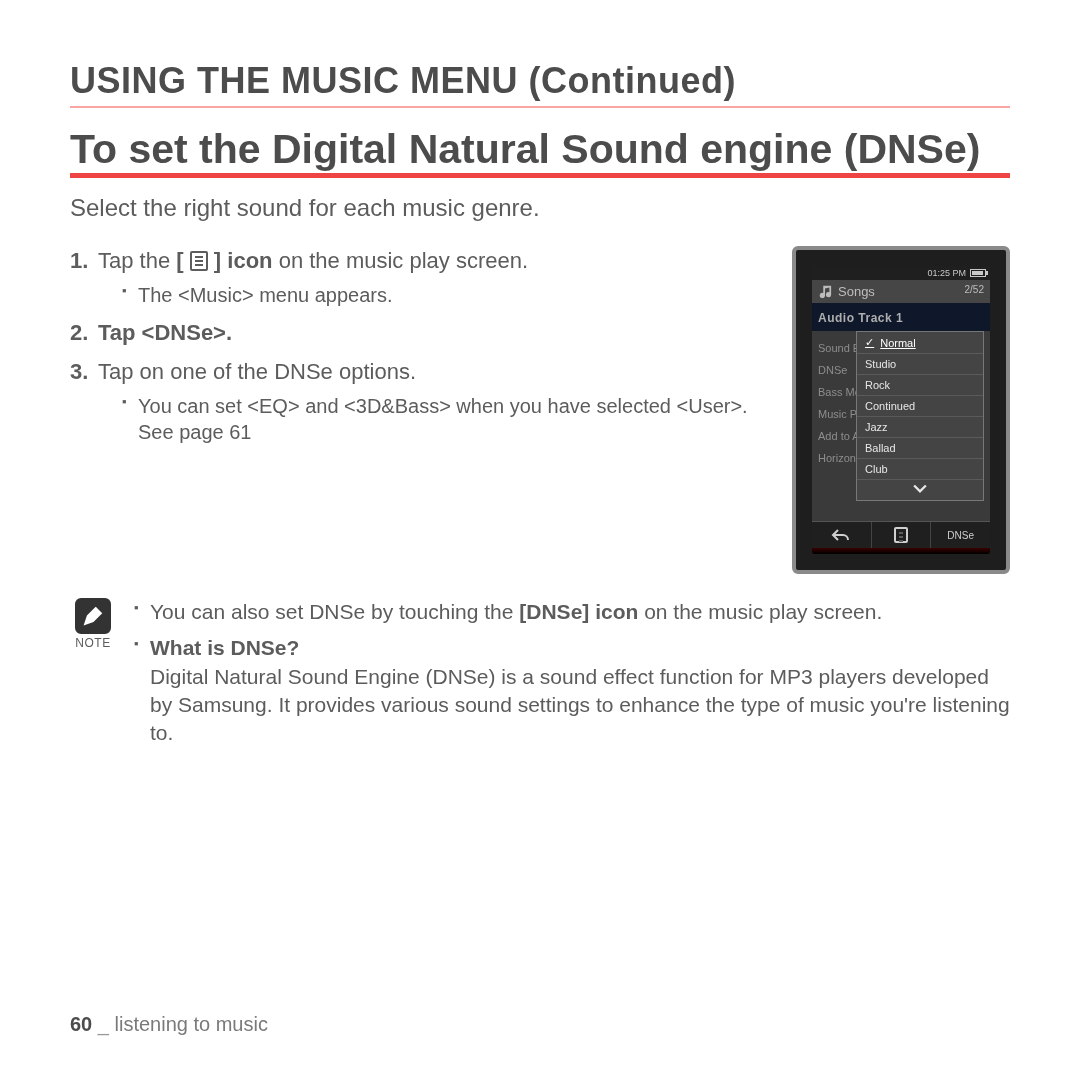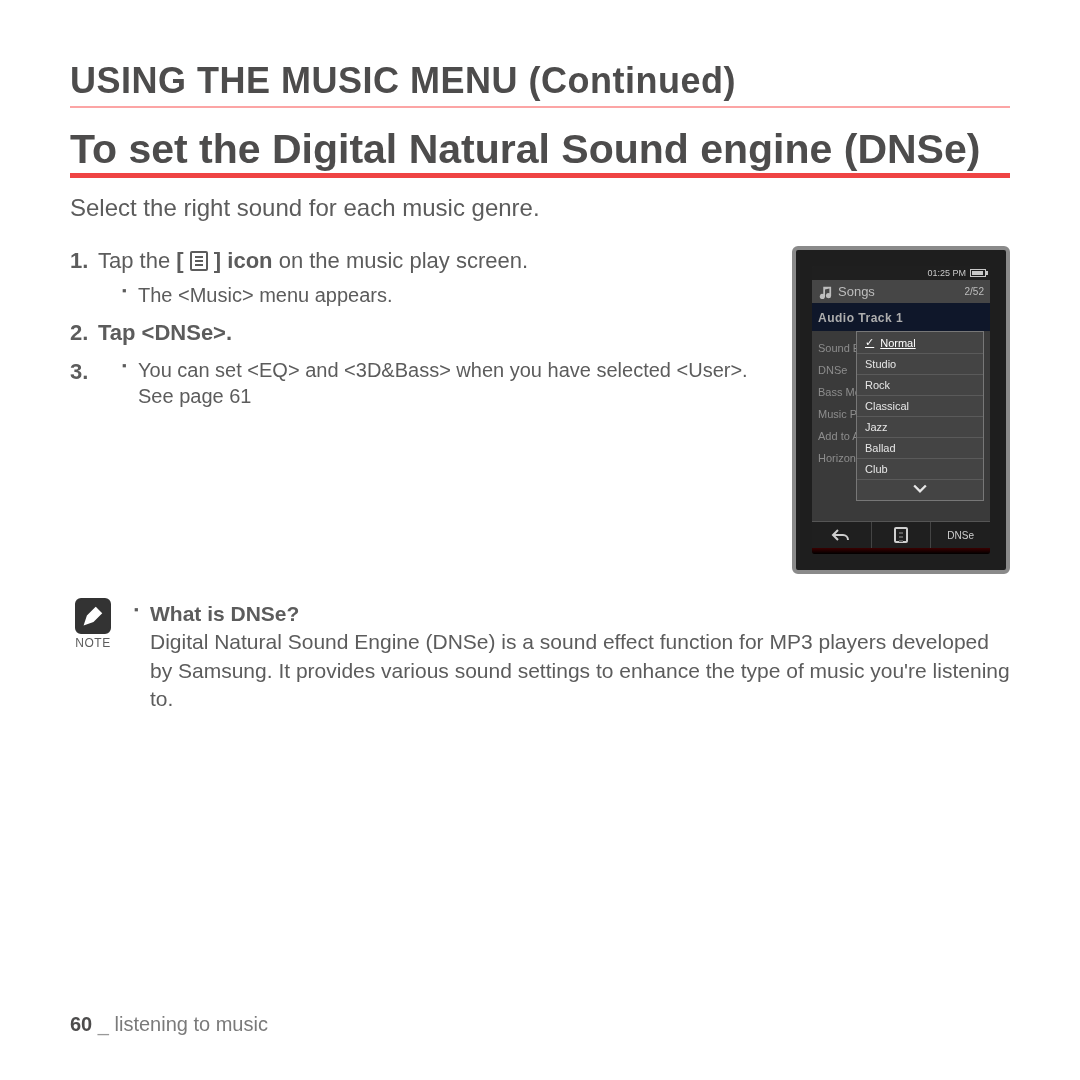--- a/index.html
+++ b/index.html
@@ -69,21 +69,21 @@
     background: #1e1e1e;
     padding: 16px;
     font-family: Arial, sans-serif;
     color: #cfcfcf;
   }
   .device-inner { background: #2b2b2b; border-radius: 2px; overflow: hidden; }
   .d-status { display: flex; justify-content: flex-end; align-items: center; gap: 4px; padding: 2px 4px; font-size: 9px; color: #c8c8c8; background: #1f1f1f; }
   .d-batt { width: 16px; height: 8px; border: 1px solid #c8c8c8; position: relative; }
   .d-batt::after { content: ""; position: absolute; right: -3px; top: 1px; width: 2px; height: 4px; background: #c8c8c8; }
   .d-batt::before { content: ""; position: absolute; left: 1px; top: 1px; bottom: 1px; right: 2px; background: #c8c8c8; }
-  .d-header { display: flex; align-items: center; padding: 4px 6px; background: #464646; color: #bdbdbd; font-size: 13px; }
+  .d-header { display: flex; padding: 4px 6px; background: #464646; color: #bdbdbd; font-size: 13px; }
   .d-header .songs-icon { margin-right: 6px; display: inline-flex; }
   .d-header .counter { margin-left: auto; font-size: 10px; color: #bdbdbd; }
   .d-track { padding: 8px 6px 6px; font-size: 12px; font-weight: bold; color: #aeaeae; background: #0f172a; letter-spacing: 0.5px; }
   .d-body { position: relative; height: 190px; background: #3a3a3a; }
   .bg-menu { position: absolute; left: 6px; top: 6px; font-size: 11px; color: #8d8d8d; line-height: 22px; }
   .popup { position: absolute; right: 6px; top: 0; width: 128px; background: #444; border: 1px solid #777; }
   .popup-item { font-size: 11px; color: #e6e6e6; padding: 4px 8px; border-bottom: 1px solid #5a5a5a; display: flex; align-items: center; gap: 4px; }
   .popup-item:last-child { border-bottom: none; }
   .popup-item.selected::before { content: "\2713"; font-size: 11px; margin-right: 2px; }
   .popup-item.selected { color: #fff; text-decoration: underline; }
@@ -106,20 +106,21 @@
       <li>
         <span class="lead-normal">Tap the </span><span class="lead">[ </span><span class="menu-icon-inline"></span><span class="lead"> ]</span><span class="lead"> icon</span><span> on the music play screen.</span>
         <ul class="sub">
           <li>The &lt;Music&gt; menu appears.</li>
         </ul>
       </li>
       <li>
         <span class="lead">Tap &lt;DNSe&gt;.</span>
       </li>
       <li>
+        <span>Tap on one of the DNSe options.</span>
         <ul class="sub">
           <li>You can set &lt;EQ&gt; and &lt;3D&amp;Bass&gt; when you have selected &lt;User&gt;. See page 61</li>
         </ul>
       </li>
     </ol>
   </div>
 
   <div class="device">
     <div class="device-inner">
       <div class="d-status">
@@ -142,21 +143,21 @@
           <div>DNSe</div>
           <div>Bass Mo</div>
           <div>Music P</div>
           <div>Add to A</div>
           <div>Horizon</div>
         </div>
         <div class="popup">
           <div class="popup-item selected">Normal</div>
           <div class="popup-item">Studio</div>
           <div class="popup-item">Rock</div>
-          <div class="popup-item">Classical</div>
+          <div class="popup-item">Continued</div>
           <div class="popup-item">Jazz</div>
           <div class="popup-item">Ballad</div>
           <div class="popup-item">Club</div>
           <div class="popup-more">
             <svg viewBox="0 0 12 8" width="14" height="10">
                 <path fill="none" stroke="#e6e6e6" stroke-width="2" d="M1 1l5 5 5-5"></path>
               </svg>
           </div>
         </div>
       </div>
@@ -182,20 +183,23 @@
       <svg viewBox="0 0 36 36">
           <path fill="#fff" d="M9 27l3-9 9-9 6 6-9 9-9 3zM21 9l6 6" stroke="#fff" stroke-width="2"></path>
           <path fill="#fff" d="M9 27l3-9 6 6z"></path>
         </svg>
     </div>
     <div class="note-label">NOTE</div>
   </div>
   <div class="note-body">
     <ul>
       <li>
+        <span>You can also set DNSe by touching the </span><strong>[DNSe] icon</strong><span> on the music play screen.</span>
+      </li>
+      <li>
         <span class="what">What is DNSe?</span>
         <span>Digital Natural Sound Engine (DNSe) is a sound effect function for MP3 players developed by Samsung. It provides various sound settings to enhance the type of music you're listening to.</span>
       </li>
     </ul>
   </div>
 </div>
 
 <div class="footer">
   <span class="pn">60</span>
   <span class="sep">_</span>

